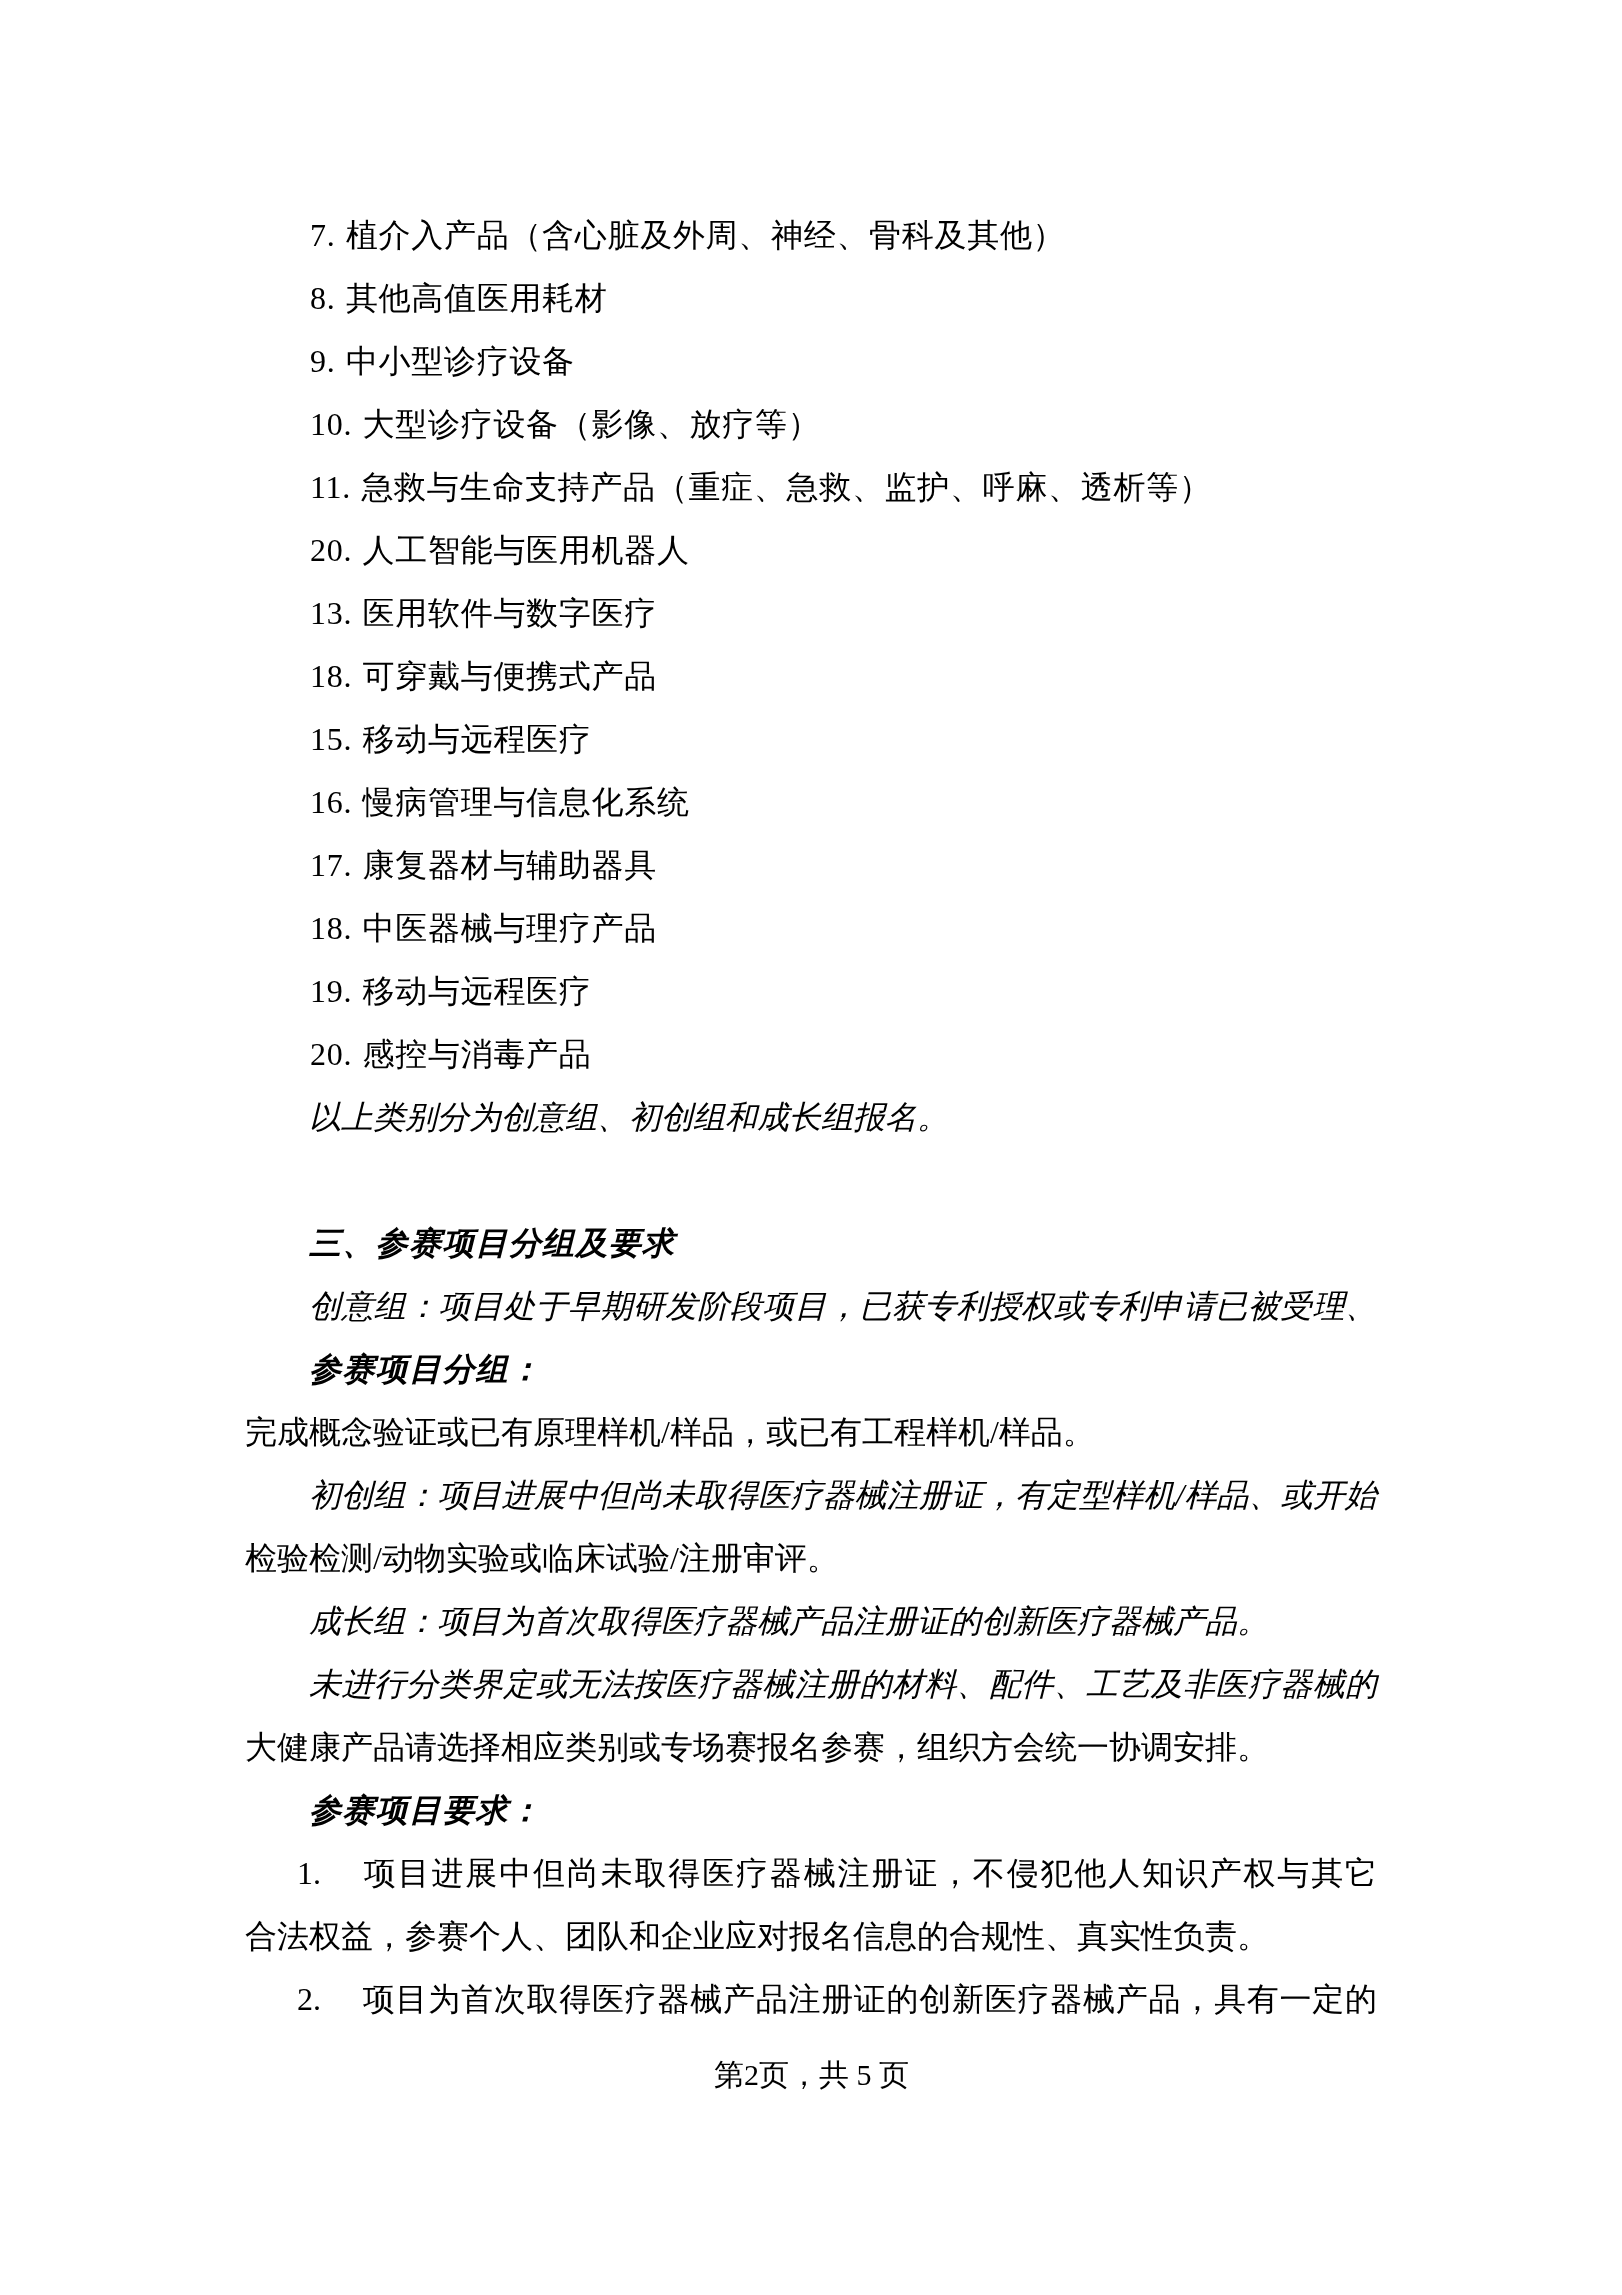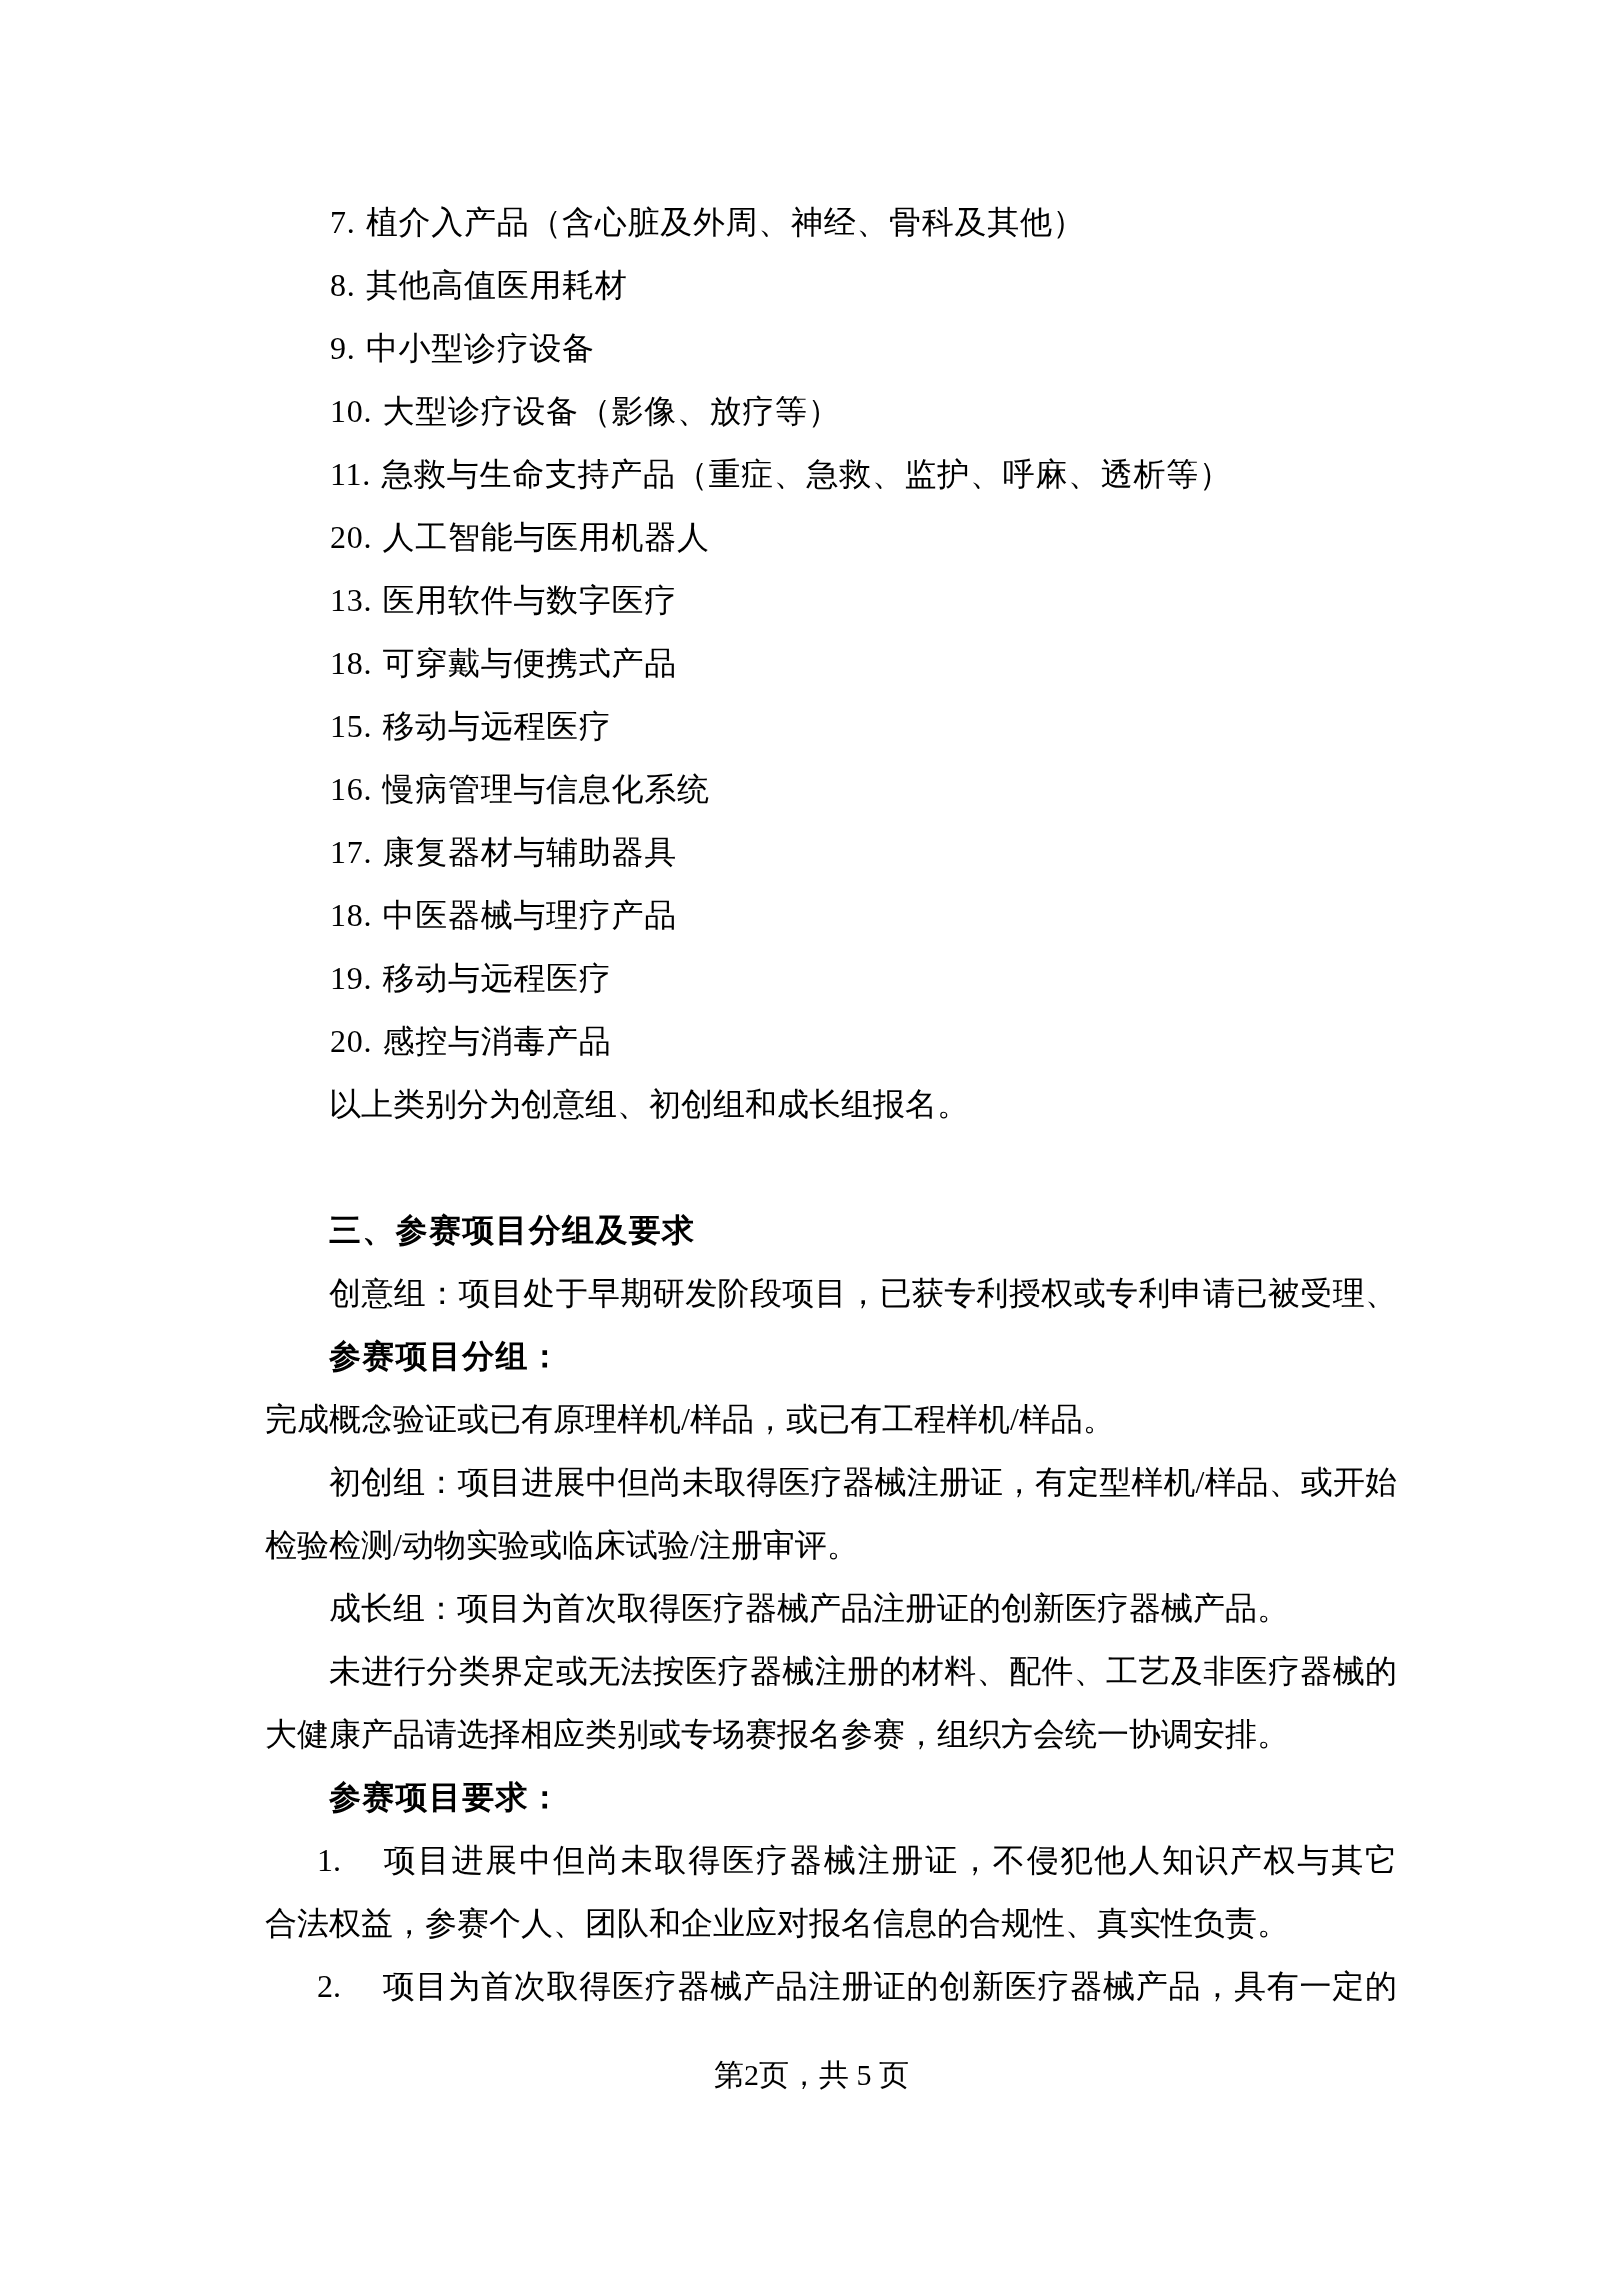--- a/index.html
+++ b/index.html
@@ -12,38 +12,37 @@
     width: 1623px;
     height: 2295px;
     background: #ffffff;
     color: #000000;
     font-family: "Liberation Serif", "DejaVu Serif", serif;
     overflow: hidden;
   }
   .content {
     position: absolute;
     left: 245px;
-    top: 191px;
+    top: 204px;
     width: 1132px;
-    margin-left: 20px;
   }
   .line {
     height: 63px;
     line-height: 63px;
     font-size: 32px;
     white-space: nowrap;
   }
   .cat { padding-left: 65px; }
   .cat .num {
     display: inline-block;
     margin-right: 10.5px;
     letter-spacing: 0.7px;
   }
   .cat .label { letter-spacing: 0.7px; }
-  .indent { padding-left: 64px; }
+  .indent { padding-left: 64px; font-style: italic; }
   .bold-head {
     font-family: "Liberation Sans", "DejaVu Sans", sans-serif;
     font-weight: 700;
     letter-spacing: 1.3px;
   }
   .full {
     white-space: normal;
     text-align: justify;
     text-align-last: justify;
     text-justify: inter-character;

